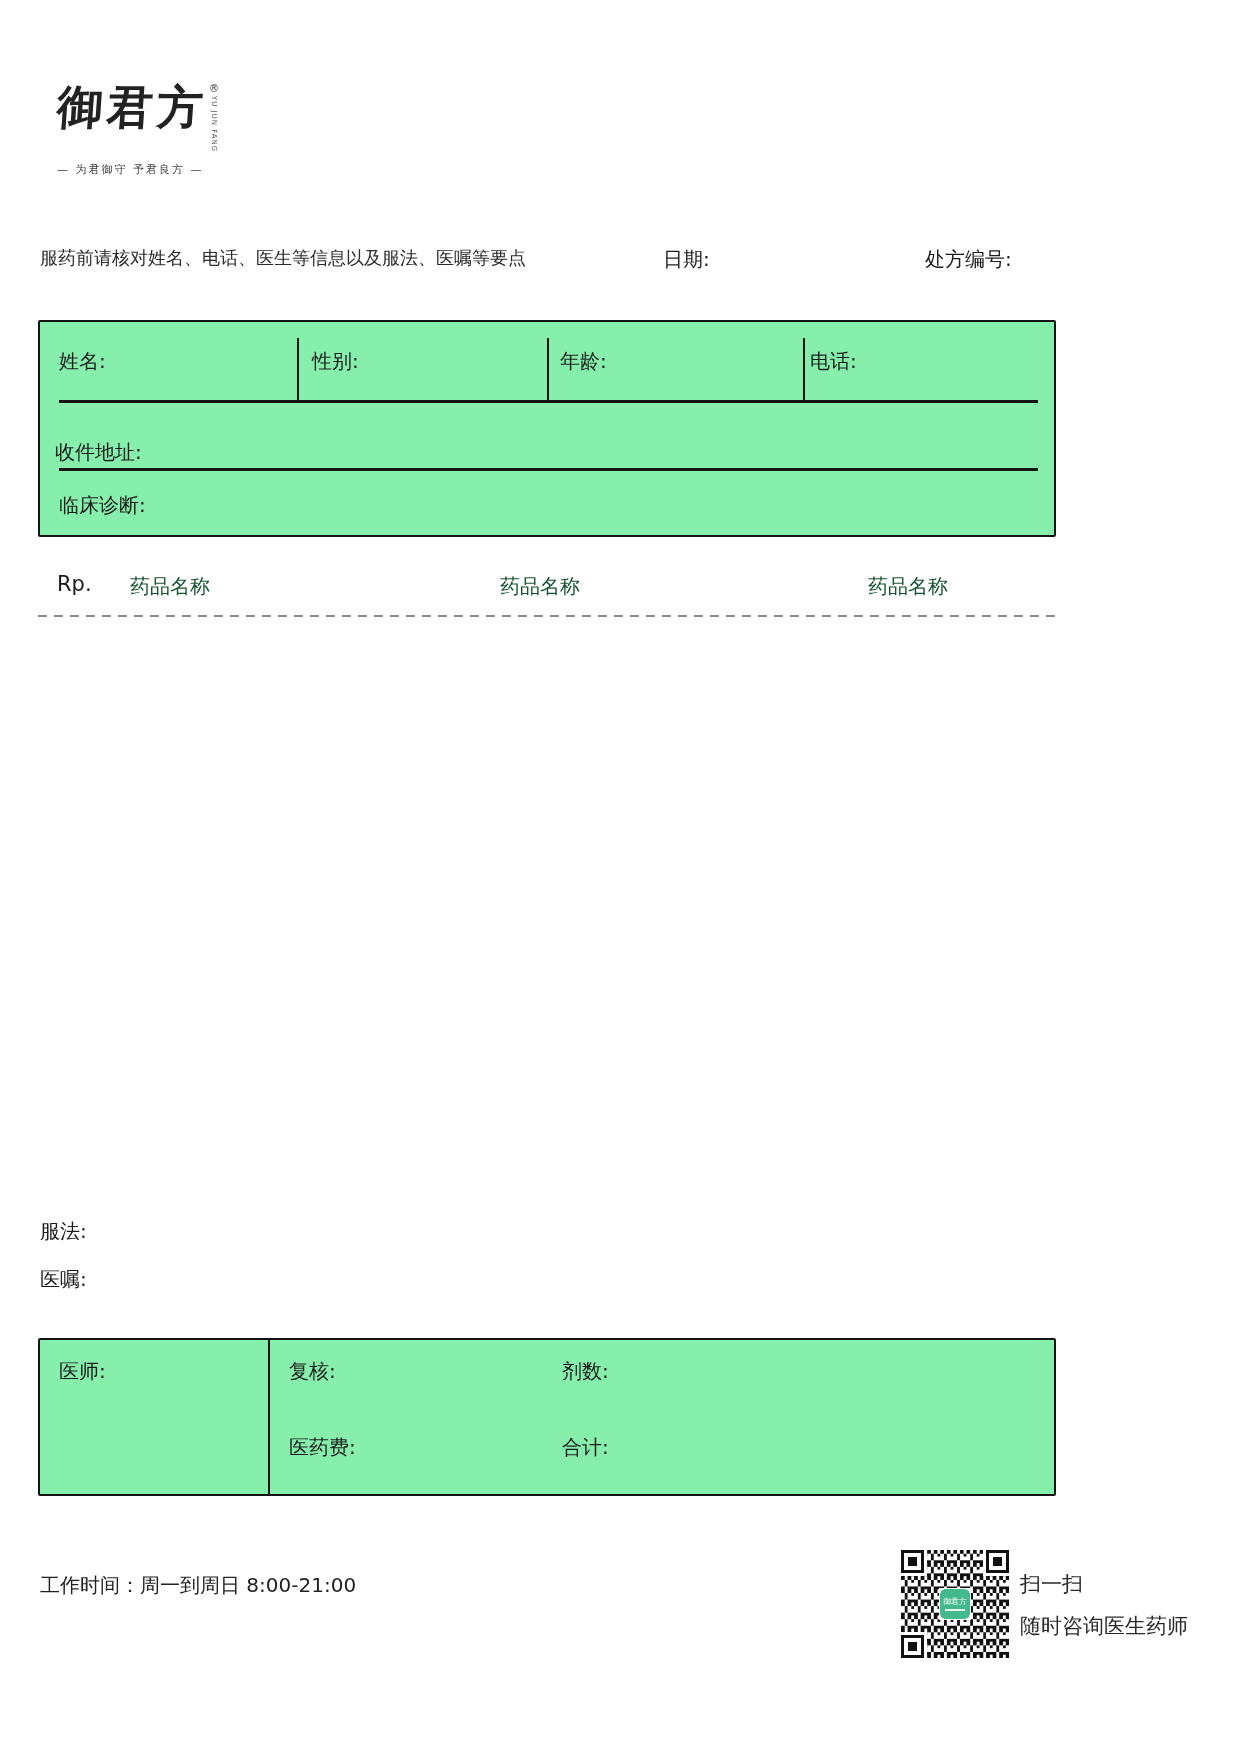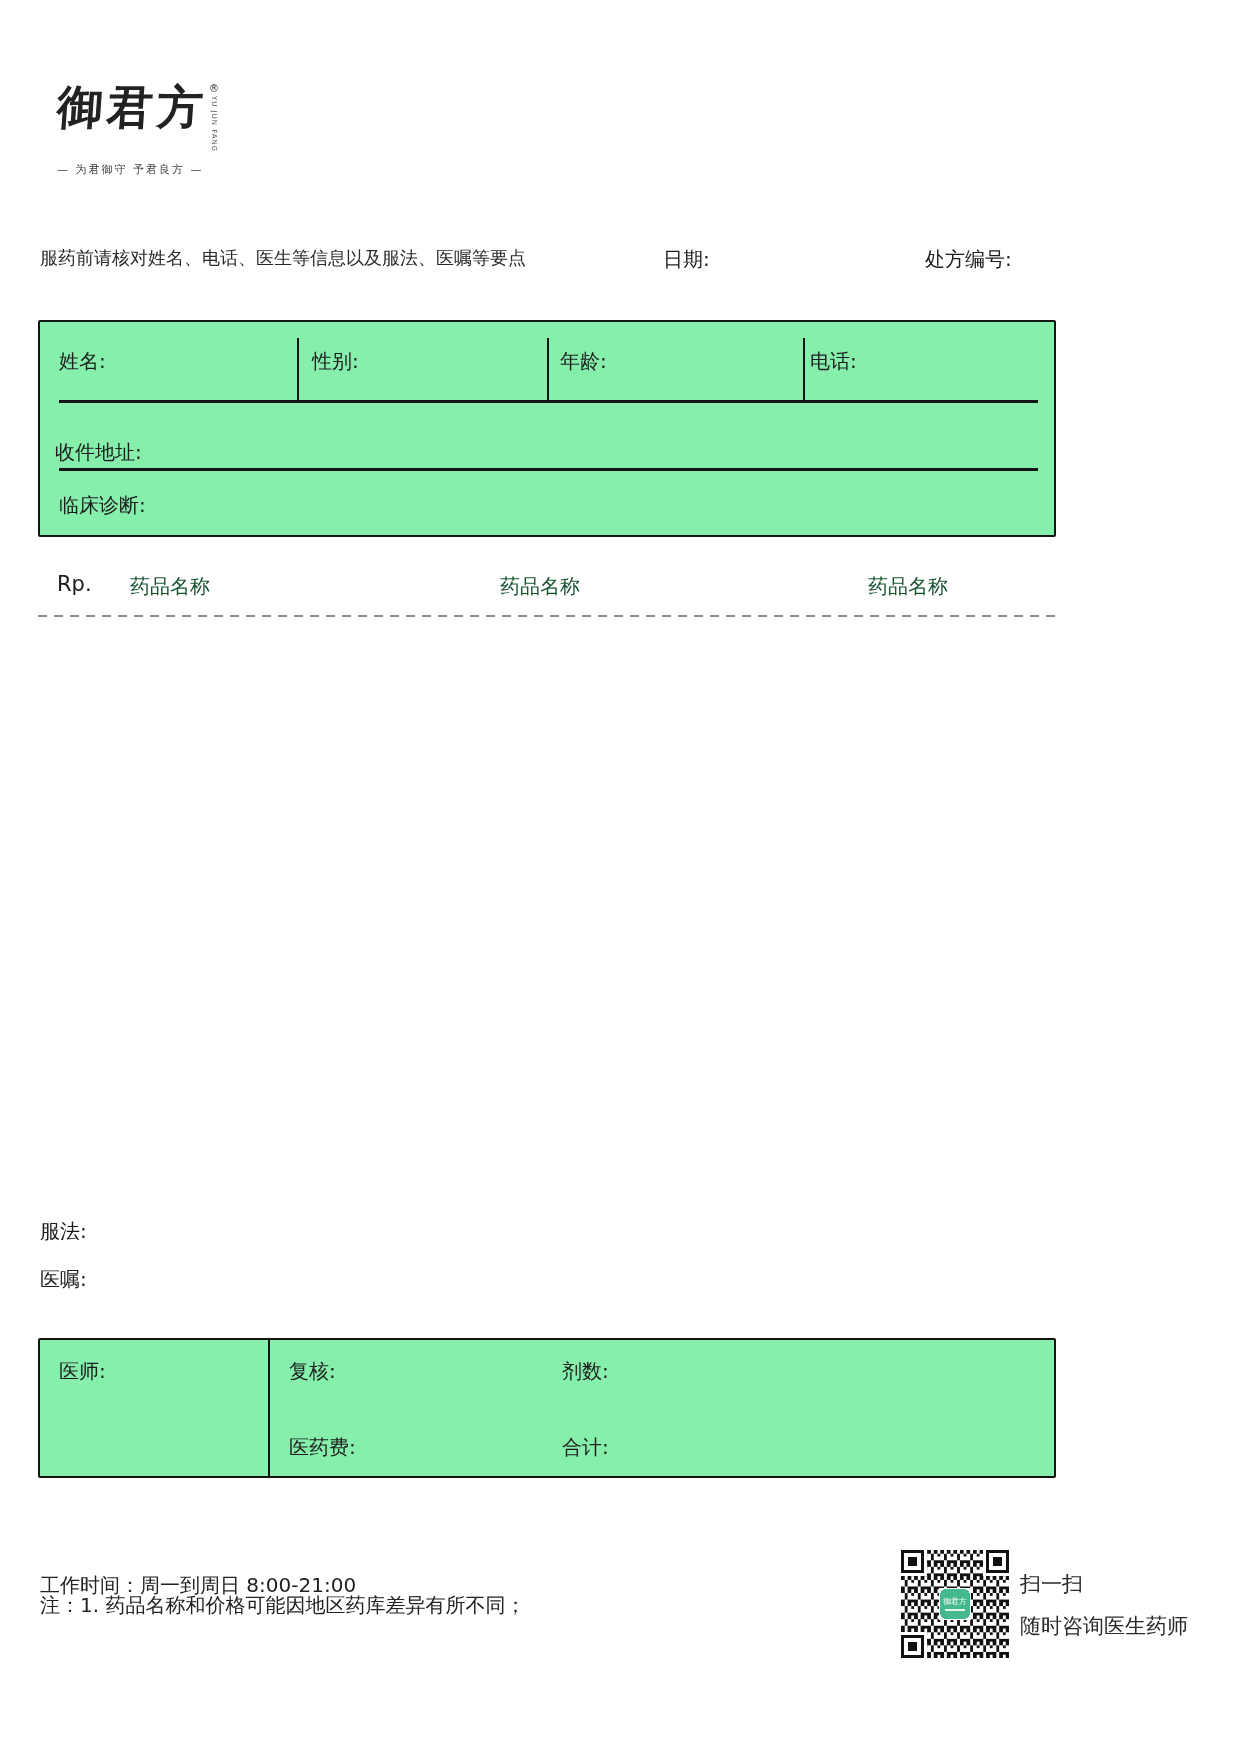--- a/index.html
+++ b/index.html
@@ -19,21 +19,21 @@
                   letter-spacing:6px;color:#2b2b2b;white-space:nowrap;}
 
   
   .notice{position:absolute;left:40px;top:246px;font-size:18px;color:#2a2a2a;white-space:nowrap;}
   .date-label{position:absolute;left:663px;top:246px;font-size:19px;}
   .rxno-label{position:absolute;left:925px;top:246px;font-size:19px;}
 
   
   .round-box{position:absolute;border:2.5px solid #141414;border-radius:2px;background:#86efac;box-sizing:border-box;}
   .patient-box{left:38px;top:320px;width:1018px;height:217px;}
-  .signoff-box{left:38px;top:1338px;width:1018px;height:140px;}
+  .signoff-box{left:38px;top:1338px;width:1018px;height:158px;}
   .label{font-size:20px;color:#1c1c1c;font-weight:500;white-space:nowrap;}
   .abs{position:absolute;}
   .vline{position:absolute;width:2px;background:#141414;}
   .hline{position:absolute;height:2.5px;background:#141414;}
 
   
   .rp-label{position:absolute;left:57px;top:572px;font-size:21px;color:#1c1c1c;}
   .drug-col{position:absolute;top:573px;font-size:20px;color:#14532d;}
   .dashed{position:absolute;left:38px;top:615px;width:1018px;height:2px;
           background:repeating-linear-gradient(90deg,#8d8d8d 0 9px,transparent 9px 16px);}
@@ -98,21 +98,20 @@
   <div class="round-box signoff-box">
     <span class="vline" style="left:228px;top:0;bottom:0;height:auto;"></span>
     <span class="abs label" style="left:19px;top:18px;">医师:</span>
     <span class="abs label" style="left:249px;top:18px;">复核:</span>
     <span class="abs label" style="left:522px;top:18px;">剂数:</span>
     <span class="abs label" style="left:249px;top:94px;">医药费:</span>
     <span class="abs label" style="left:522px;top:94px;">合计:</span>
   </div>
 
   <div class="foot-line" style="top:1552px;margin-top:20px;">工作时间：周一到周日 8:00-21:00</div>
-  <div class="foot-line" style="top:1592px;">注：1. 药品名称和价格可能因地区药库差异有所不同；</div>
 
   <div class="qr-wrap">
     <svg width="108" height="108" viewBox="0 0 33 33" shape-rendering="crispEdges">
       <defs>
         <pattern id="qrp" x="0" y="0" width="4" height="4" patternUnits="userSpaceOnUse">
           <rect x="0" y="0" width="1" height="1" fill="#111"></rect>
           <rect x="2" y="0" width="1" height="1" fill="#111"></rect>
           <rect x="3" y="1" width="1" height="1" fill="#111"></rect>
           <rect x="1" y="1" width="1" height="1" fill="#111"></rect>
           <rect x="1" y="2" width="1" height="1" fill="#111"></rect>

